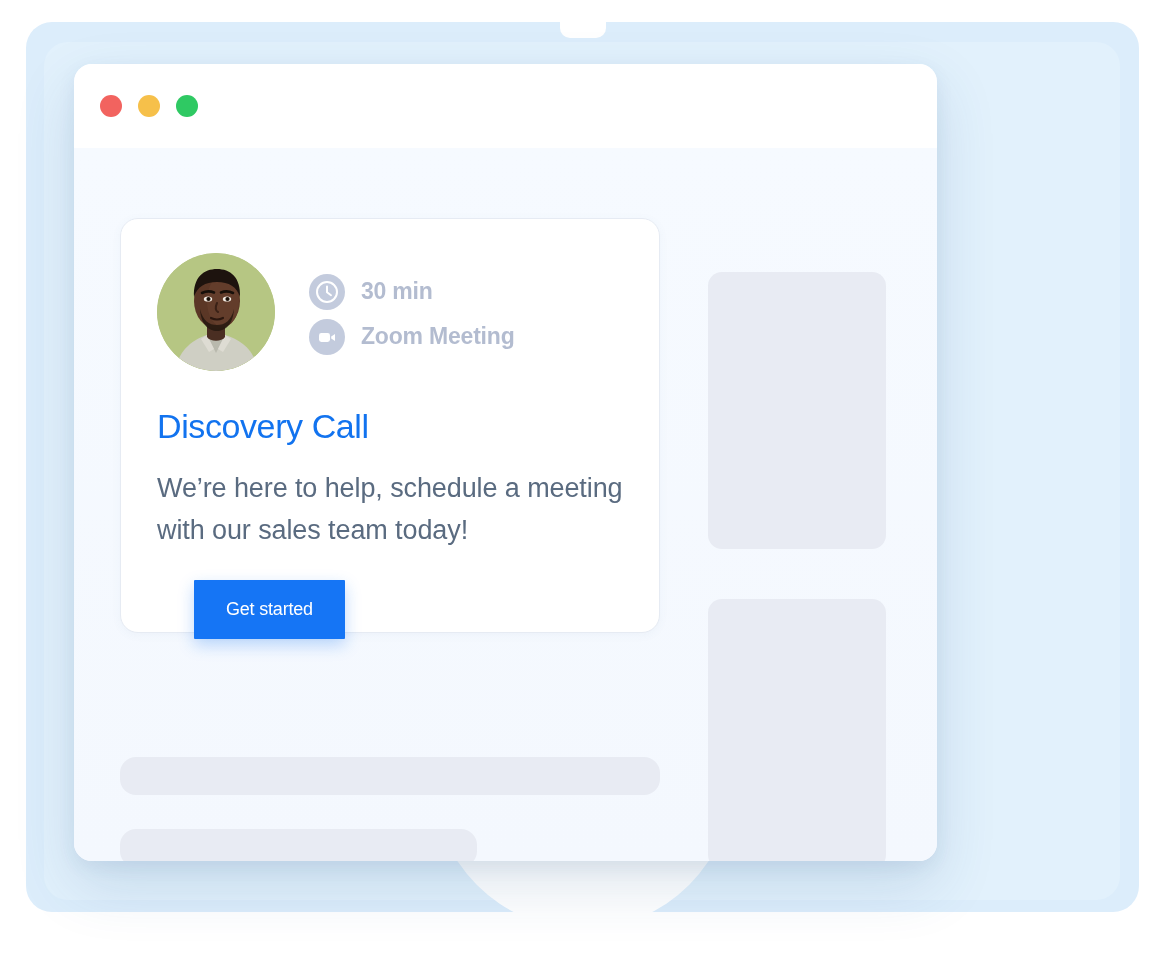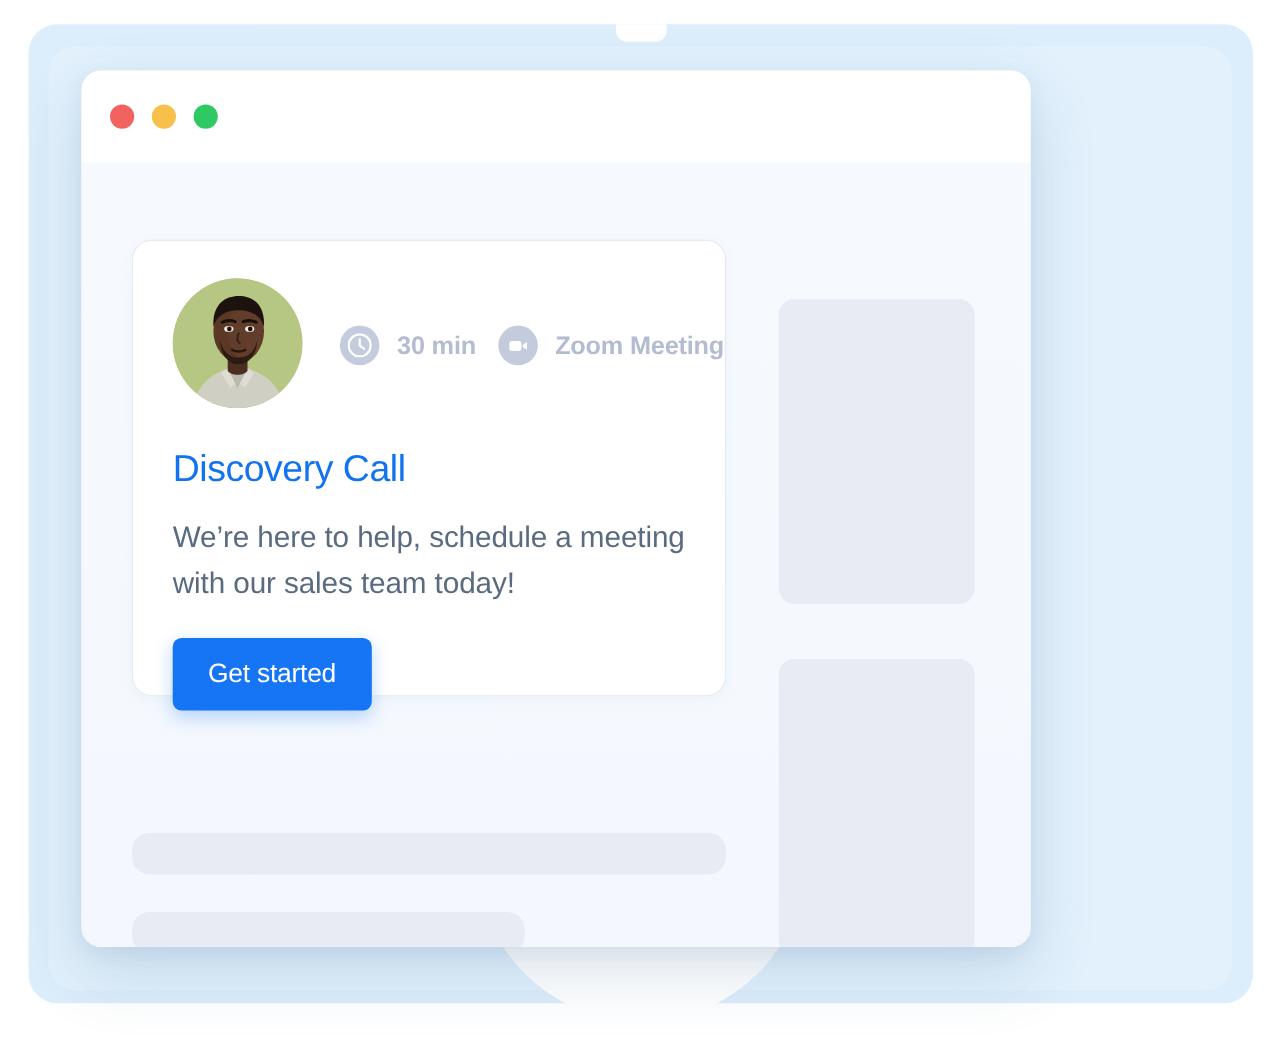--- a/index.html
+++ b/index.html
@@ -152,22 +152,22 @@
     border-radius: 50%;
     flex: 0 0 118px;
     position: relative;
     overflow: hidden;
     background: #b6c683;
   }
   .avatar svg { display: block; width: 118px; height: 118px; }
 
   .meta-list {
     display: flex;
-    flex-direction: row;
-    gap: 20px;
+    flex-direction: column;
+    gap: 9px;
     padding-top: 4px;
   }
   .meta-row {
     display: flex;
     align-items: center;
     gap: 16px;
   }
   .meta-icon {
     width: 36px;
     height: 36px;
@@ -203,27 +203,28 @@
     max-width: 470px;
     letter-spacing: -0.1px;
   }
 
   .cta {
     margin-top: 28px;
     display: inline-block;
     background: #1575f5;
     color: #ffffff;
     border: none;
-    border-radius: 8px;
+    border-radius: 1px;
     font-family: "Liberation Sans", sans-serif;
-    font-size: 24px;
+    font-size: 18px;
     padding: 19px 32px;
     cursor: pointer;
     letter-spacing: -0.2px;
     box-shadow: 0 6px 16px rgba(21, 117, 245, 0.28);
+    margin-left: 37px;
   }
 
   
   .skel-block {
     position: absolute;
     background: #e8ebf3;
     border-radius: 14px;
   }
   .skel-block.b1 {
     left: 634px;

